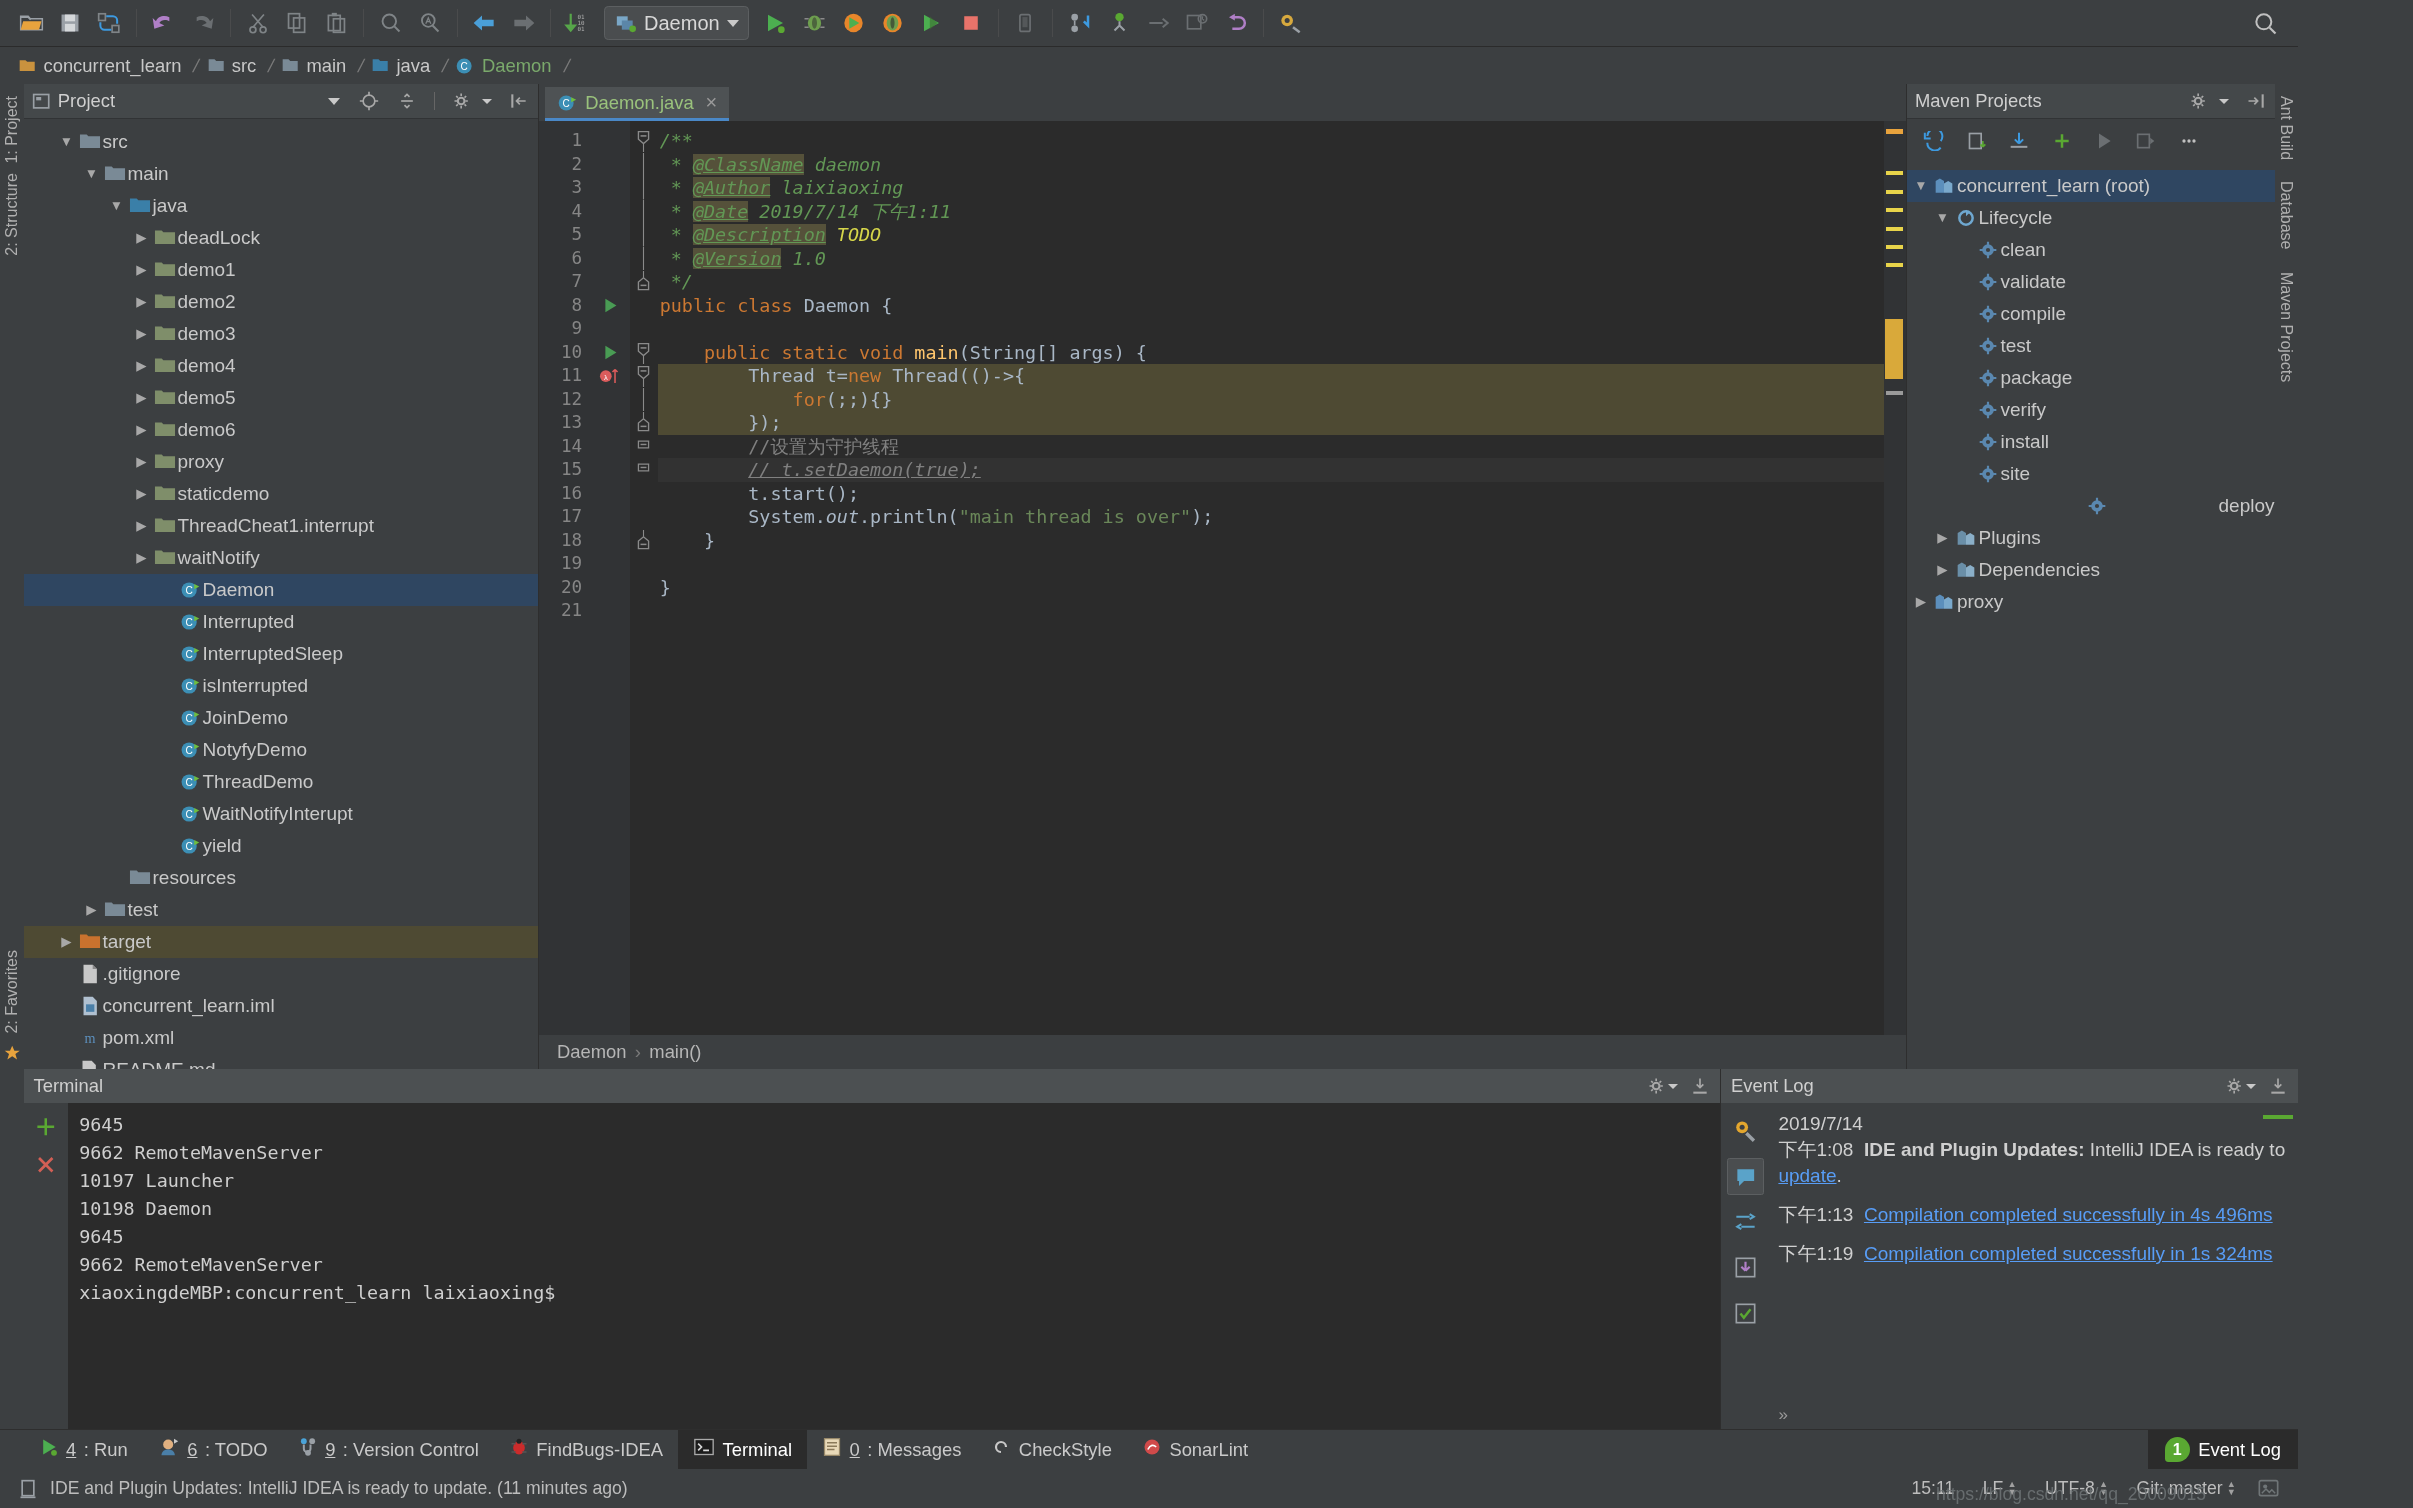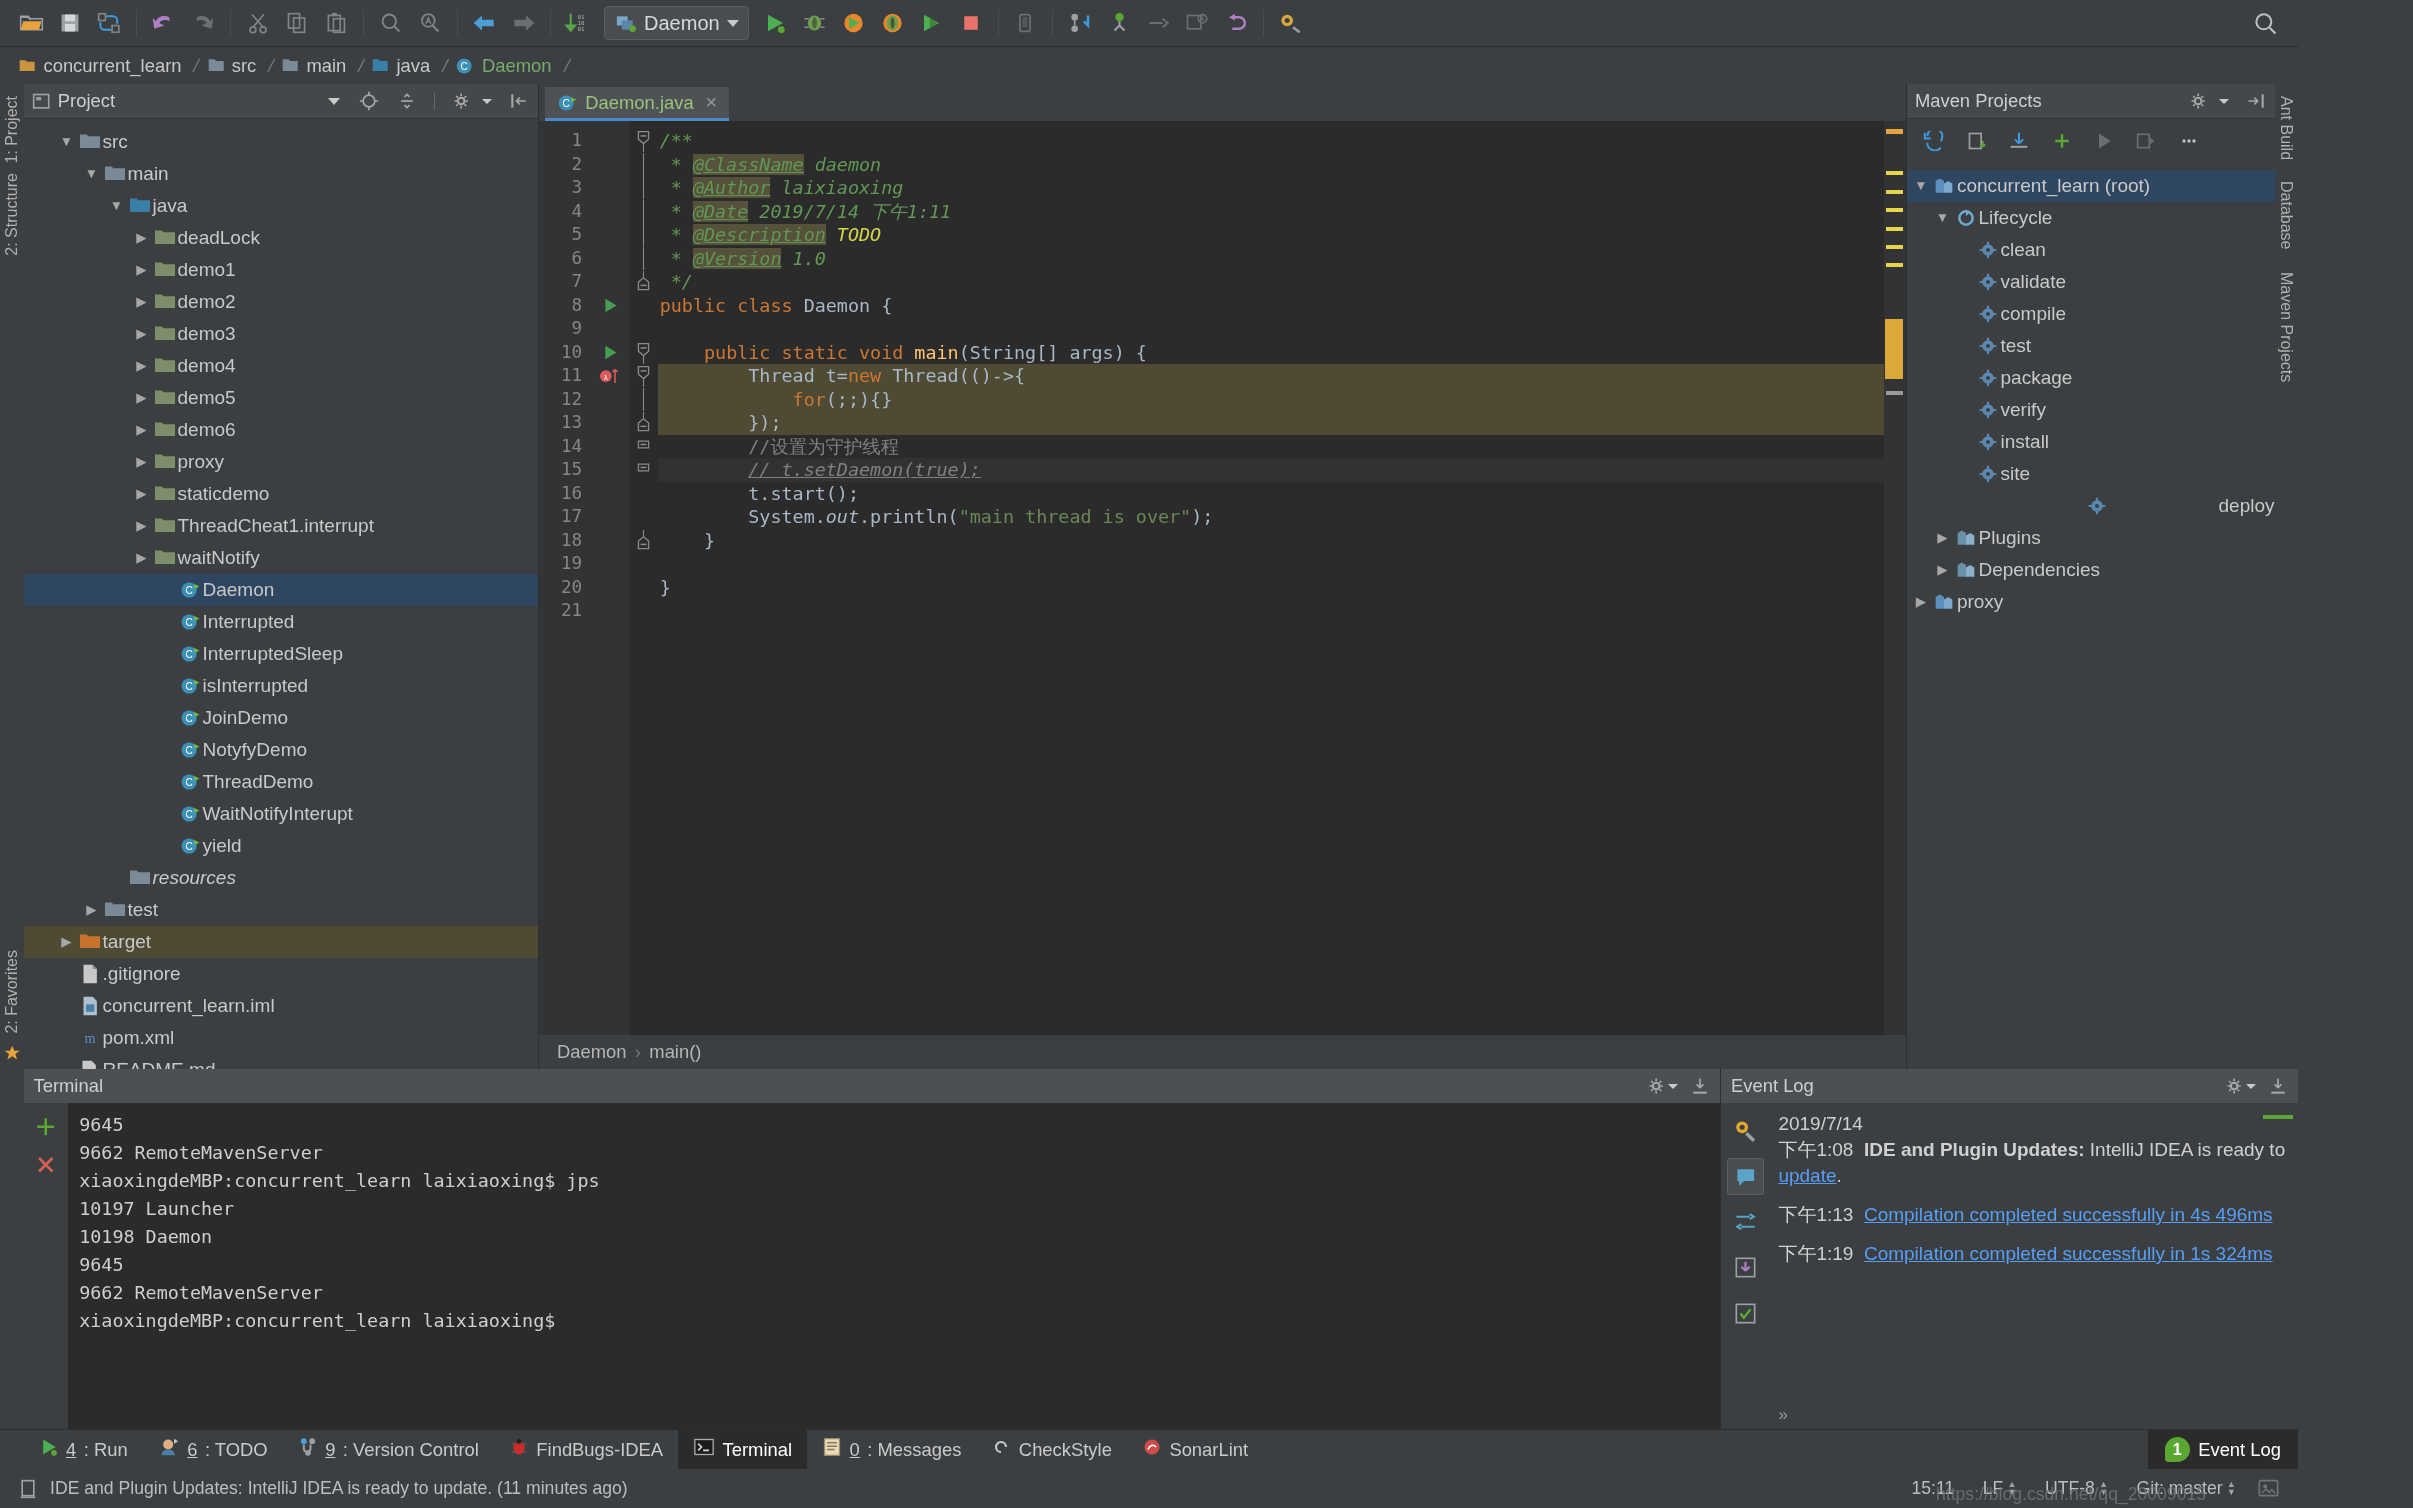--- a/index.html
+++ b/index.html
@@ -631,21 +631,21 @@
             <span class="arrow"></span>
             <span class="ico">
               <svg width="22" height="22" viewBox="0 0 26 26" style="font-size:23px">
                 <circle cx="12" cy="13" r="9" fill="#3c8fb5"></circle>
                 <text x="12" y="18" font-size="12" fill="#fff" text-anchor="middle" font-family="sans-serif">C</text>
                 <path d="M18 6l6 3-6 3z" fill="#6fbf3e"></path>
               </svg>
             </span>
             <span>yield</span>
           </div>
-          <div class="trow" style="padding-left: 82px; font-style: italic;">
+          <div class="trow" style="padding-left: 82px;">
             <span class="arrow"></span>
             <span class="ico">
               <svg width="22" height="18.4" viewBox="0 0 26 22">
                 <path d="M1 3h8l2 2h14v14H1z" fill="#7a8a96"></path>
               </svg>
             </span>
             <span>resources</span>
           </div>
           <div class="trow" style="padding-left: 57px;">
             <span class="arrow">▶</span>
@@ -1162,21 +1162,20 @@
           <svg width="23.5" height="23.5" viewBox="0 0 28 28">
               <path d="M14 4v20M4 14h20" stroke="#5aa832" stroke-width="3"></path>
             </svg>
           <svg width="23.5" height="23.5" viewBox="0 0 28 28">
               <path d="M6 6l16 16M22 6L6 22" stroke="#d35f55" stroke-width="3.2"></path>
             </svg>
         </div>
         <div class="termout" id="termout">
             <div>9645</div>
             <div>9662 RemoteMavenServer</div>
-            <div>xiaoxingdeMBP:concurrent_learn laixiaoxing$ jps</div>
             <div>10197 Launcher</div>
             <div>10198 Daemon</div>
             <div>9645</div>
             <div>9662 RemoteMavenServer</div>
             <div>xiaoxingdeMBP:concurrent_learn laixiaoxing$</div>
           </div>
       </div>
     </div>
     <div class="evpane">
       <div class="evhdr">

